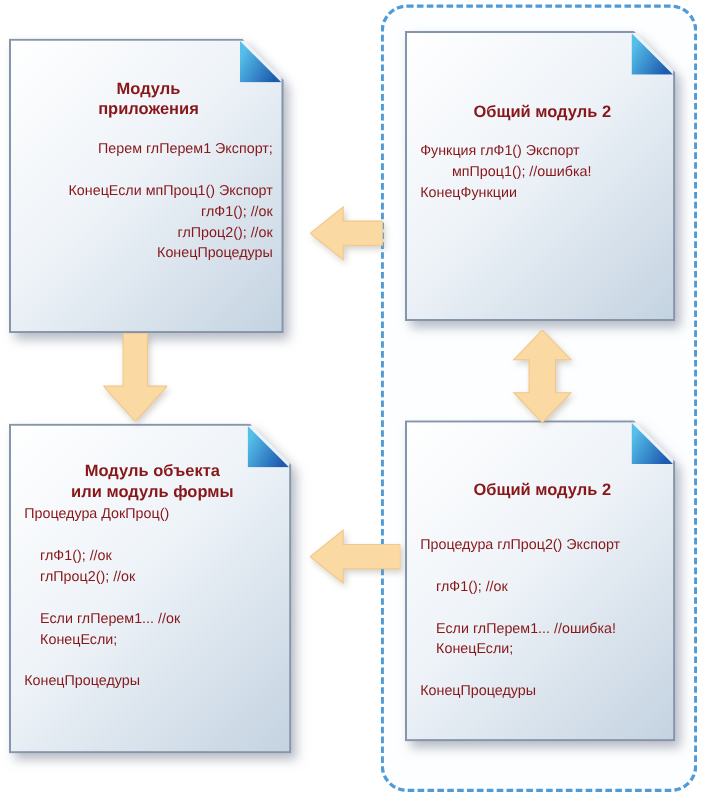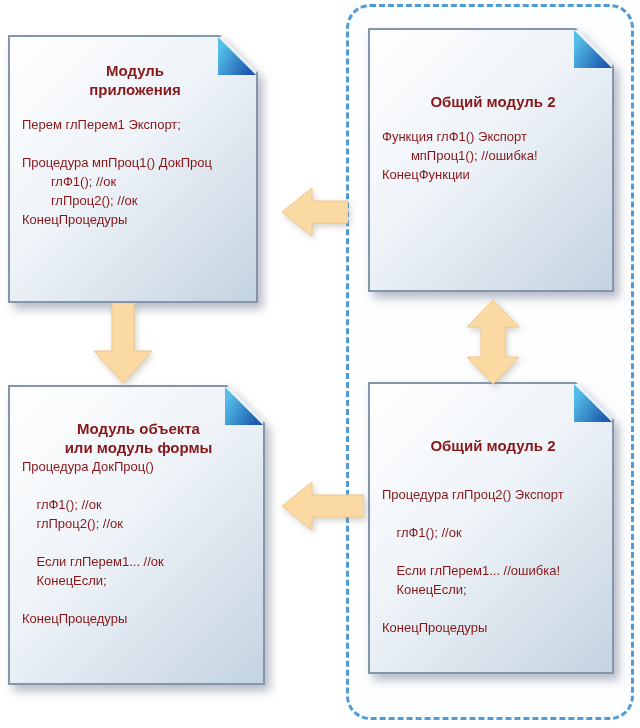--- a/index.html
+++ b/index.html
@@ -30,21 +30,21 @@
   .title{text-align:center;font-weight:bold;font-size:15px;line-height:19px;color:#871719;}
   .title-line{white-space:pre;}
   .code{font-size:13px;line-height:19px;margin-top:16px;}
   .code-line{white-space:pre;}
 
   
   .b1{left:8px;top:35px;width:250px;height:268px;}
   .b2{left:368px;top:28px;width:246px;height:264px;}
   .b3{left:8px;top:385px;width:257px;height:300px;}
   .b4{left:368px;top:382px;width:246px;height:292px;}
-  .b1 .doc-content{padding-top:24px;}      .b1 .code{margin-top:16px;}
+  .b1 .doc-content{padding-top:34px;}      .b1 .code{margin-top:16px;text-align:right;}
   .b2 .doc-content{padding-top:62px;}      .b2 .code{}
   .b3 .doc-content{padding-top:32px;}      .b3 .code{margin-top:0;}
   .b4 .doc-content{padding-top:52px;}      .b4 .code{margin-top:30px;}
 
   
   .arrow{position:absolute;filter:drop-shadow(2px 3px 3px rgba(150,140,120,.4));}
   .arrow polygon{fill:#fbd9a2;stroke:#f3c888;stroke-width:1;}
   .a-top{left:282px;top:186px;}
   .a-down{left:94px;top:303px;}
   .a-double{left:464px;top:300px;}
@@ -61,21 +61,21 @@
     <div class="doc">
       <div class="fold"></div>
       <div class="doc-content">
         <div class="title">
             <div class="title-line">Модуль</div>
             <div class="title-line">приложения</div>
           </div>
         <div class="code">
             <div class="code-line">Перем глПерем1 Экспорт;</div>
             <div class="code-line">&nbsp;</div>
-            <div class="code-line">Процедура мпПроц1() ДокПроц</div>
+            <div class="code-line">КонецЕсли мпПроц1() Экспорт</div>
             <div class="code-line">        глФ1(); //ок</div>
             <div class="code-line">        глПроц2(); //ок</div>
             <div class="code-line">КонецПроцедуры</div>
           </div>
       </div>
     </div>
   </div>
 
   <div class="doc-wrap b2">
     <div class="doc">

